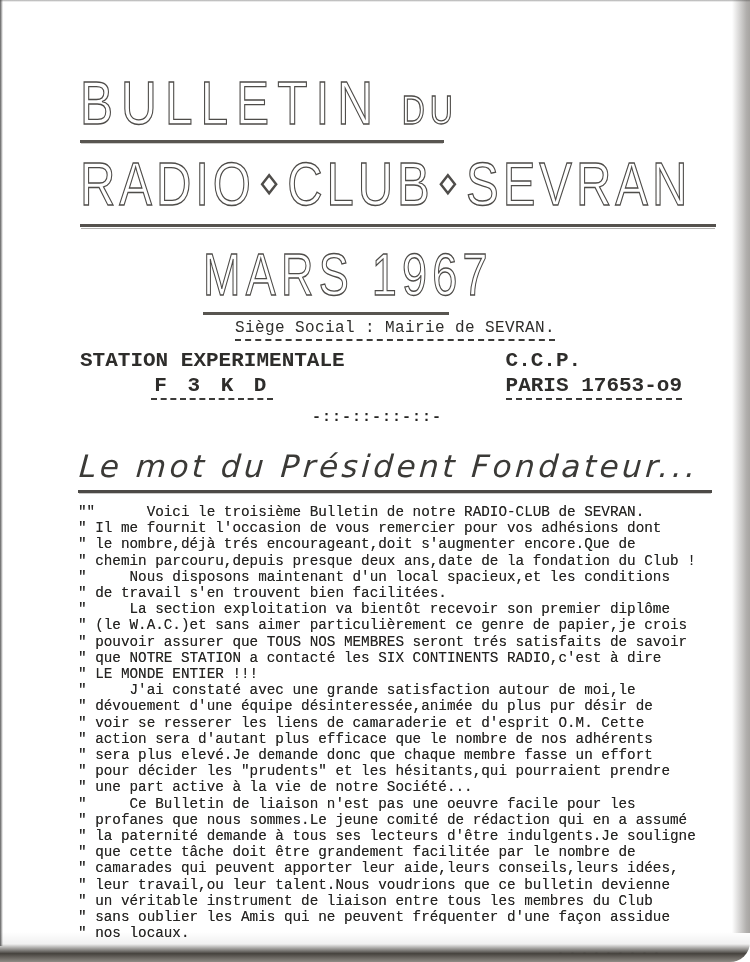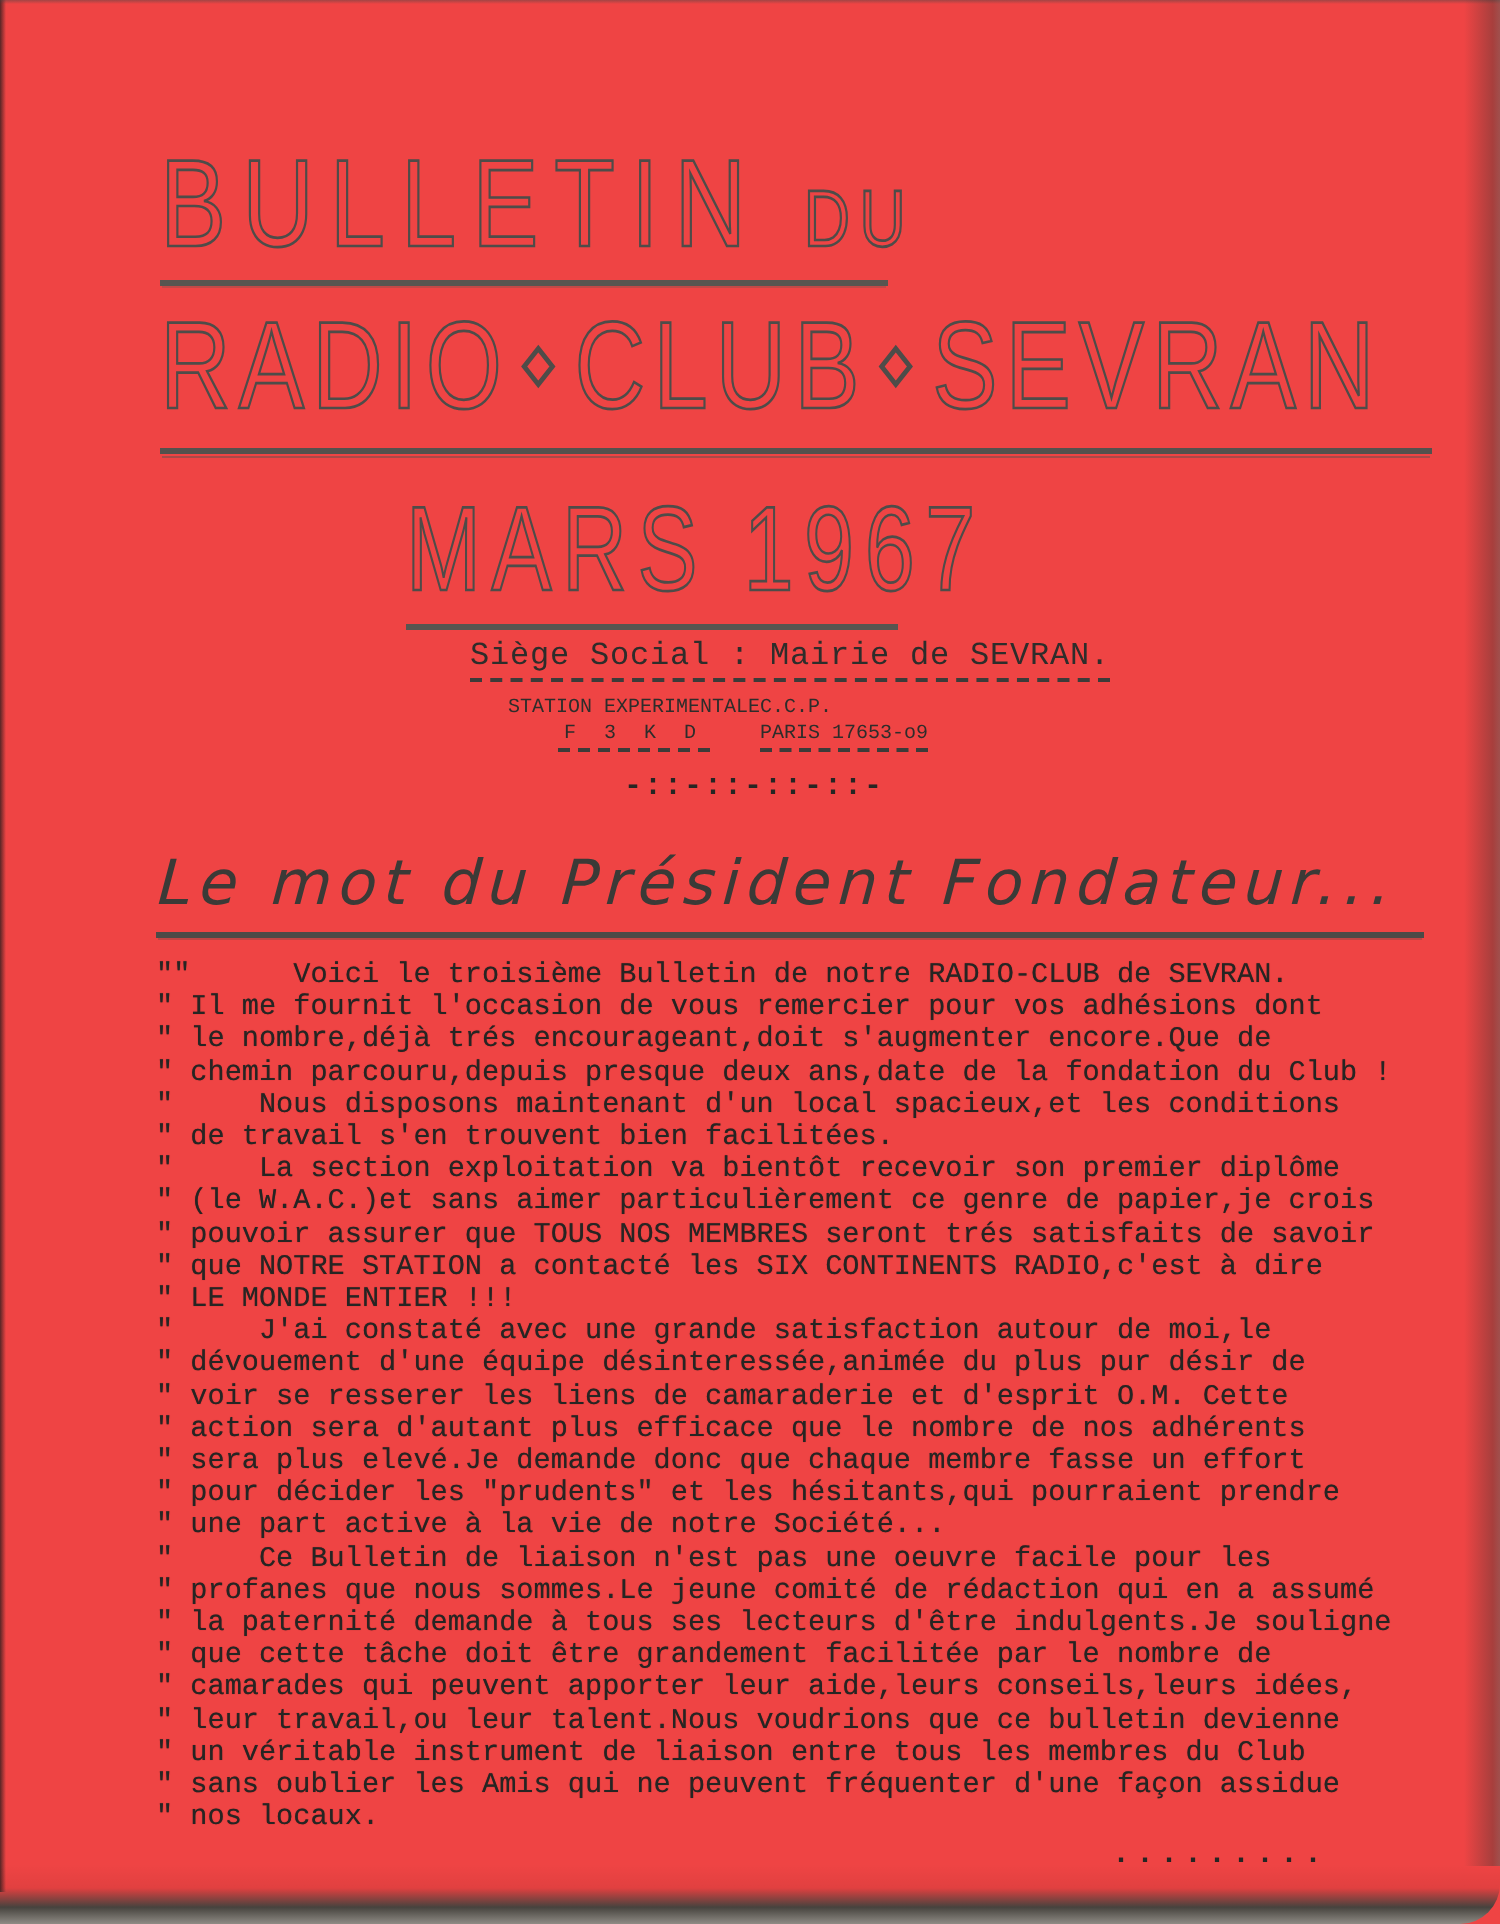--- a/index.html
+++ b/index.html
@@ -1,21 +1,21 @@
 <!DOCTYPE html>
 <html><head>
 <meta charset="utf-8">
 <style>
   * { box-sizing: border-box; margin: 0; padding: 0; }
   html,body { background:#8f8b85; }
   .scan {
     position: relative;
     width: 750px;
     height: 962px;
-    background: #ef4444;
+    background: #ffffff;
     overflow: hidden;
     font-family: "Liberation Sans", sans-serif;
   }
   
   .edge-left   { position:absolute; left:0; top:0; bottom:16px; width:3px;
                  background:linear-gradient(to right, rgba(25,25,25,.7), rgba(25,25,25,0)); z-index:5;}
   .edge-top    { position:absolute; top:0; left:0; right:0; height:2px;
                  background:linear-gradient(to bottom, rgba(70,70,70,.45), rgba(70,70,70,0)); z-index:5;}
   .edge-right  { position:absolute; top:0; right:0; width:18px; height:97%;
                  background:linear-gradient(to right, rgba(0,0,0,0), rgba(60,55,50,.40) 80%, rgba(95,90,85,.55)); z-index:5;}
@@ -53,26 +53,26 @@
   .issue-no { text-align: right; }
   .t-no { display:inline-block; font-size: 56px; letter-spacing: 3px; transform: scaleX(.9); transform-origin:right; }
   .no-rule { width: 104px; height: 4px; background:#504e4a; margin: 8px 0 0 auto;
              box-shadow: -8px 0 0 -1px rgba(80,78,74,.35); }
 
   
   .mono { font-family: "Liberation Mono", monospace; }
   .info { margin: 4px 40px 0 80px; color: #2e2d2b; }
   .siege { width: fit-content; margin: 2px auto 0 auto; font-size: 16px; font-weight: normal;
            letter-spacing: .4px; border-bottom: 2px dashed #3c3b39; padding-bottom: 2px; }
-  .info-cols { display:flex; justify-content: center; margin-top: 8px;
-               font-size: 10px; font-weight: normal; }
+  .info-cols { display:flex; justify-content: space-between; margin-top: 8px;
+               font-size: 21px; font-weight: bold; }
   .station { text-align: center; }
   .station-call { width: fit-content; margin: 2px auto 0 auto; letter-spacing: 4px;
                   border-bottom: 2px dashed #3c3b39; padding: 0 3px 1px 3px; }
-  .ccp { margin-right: 72px; }
+  .ccp { margin-right: 28px; }
   .ccp-num { border-bottom: 2px dashed #3c3b39; padding-bottom: 1px; margin-top: 2px; }
   .separator { margin: 9px 0 0 232px; font-size: 15px; font-weight: bold; letter-spacing: 1px; color:#262523; }
 
   
   .article { margin: 22px 38px 0 78px; color: #2b2a28; }
   .script  { font-family: "DejaVu Sans", sans-serif; font-style: italic; font-weight: 400;
              font-size: 31px; letter-spacing: 3.5px; color: #3b3a37; white-space: nowrap;
              transform: skewX(-4deg); transform-origin: left bottom; }
   .head-rule { height: 3px; background: #4c4a47; margin-top: 6px; width: 100%;
                box-shadow: 0 2px 0 -1px rgba(76,74,71,.3); }

